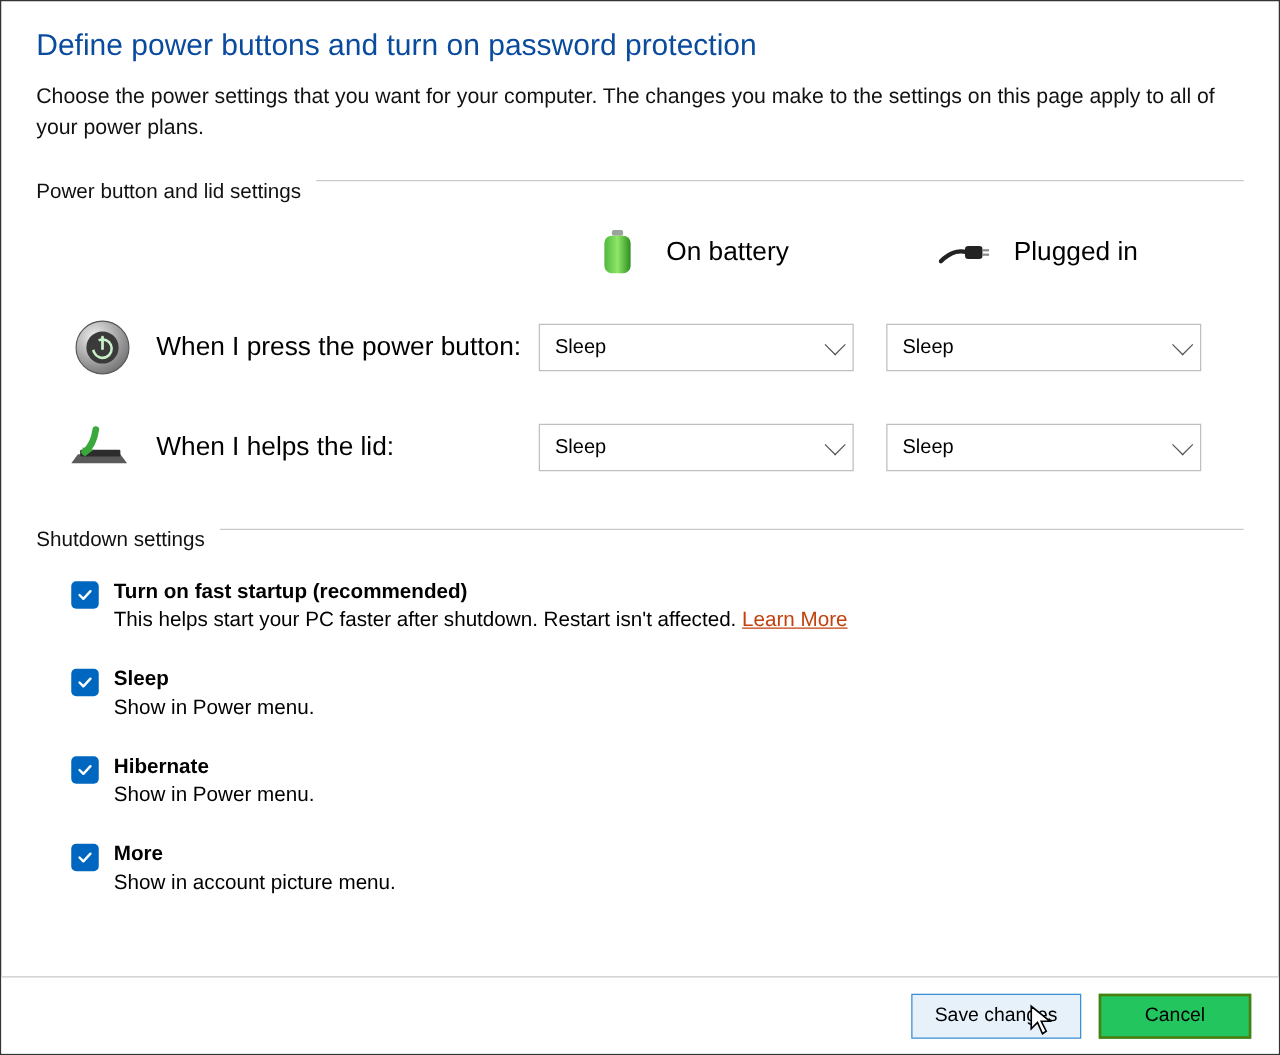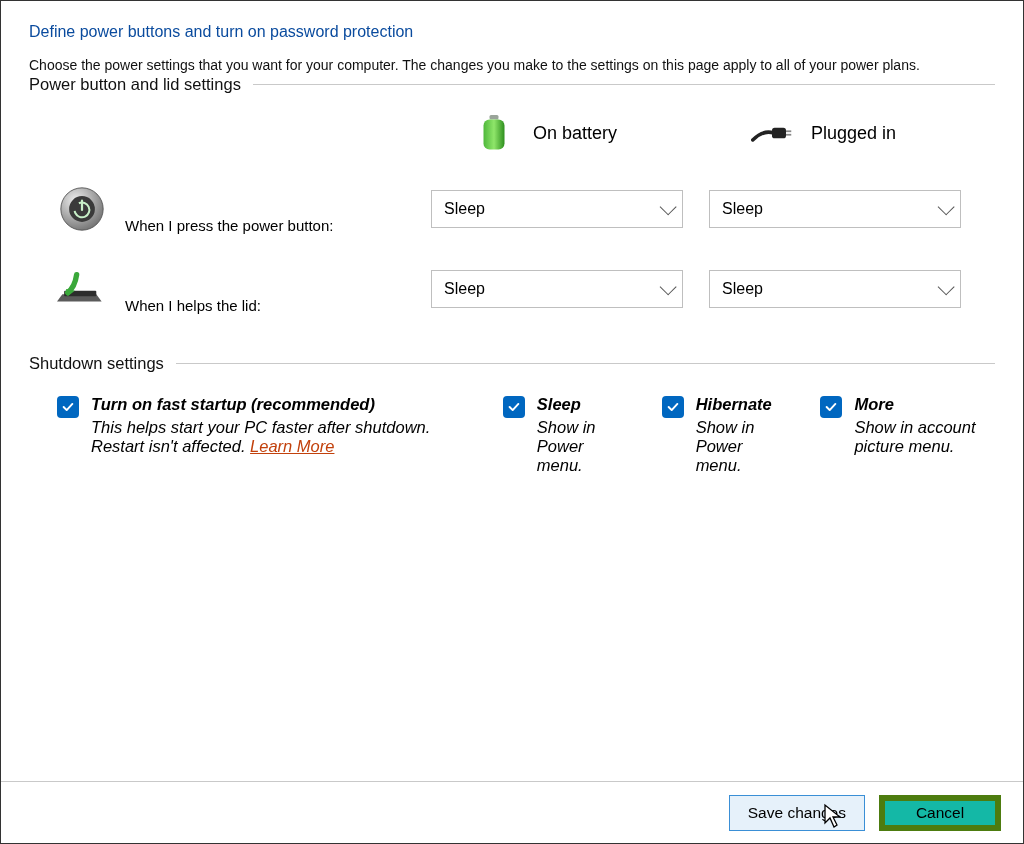--- a/index.html
+++ b/index.html
@@ -12,31 +12,31 @@
       height: 844px;
       position: relative;
       border: 1px solid #333;
     }
     .content {
       padding: 22px 28px 0 28px;
     }
     h1 {
       color: #0a4b9e;
       font-weight: 400;
-      font-size: 16px;
+      font-size: 24px;
       margin-bottom: 14px;
     }
     .desc {
-      font-size: 14px;
+      font-size: 17px;
       line-height: 1.45;
+      margin-bottom: 30px;
       color: #111;
     }
     .section-title {
       display: flex;
-      align-items: center;
       gap: 12px;
       font-size: 16.5px;
       color: #111;
       margin-bottom: 18px;
     }
     .section-title .rule {
       flex: 1;
       height: 1px;
       background: #c9c9c9;
     }
@@ -44,28 +44,28 @@
       display: grid;
       grid-template-columns: 402px 278px 278px;
       align-items: center;
       row-gap: 30px;
       margin-bottom: 40px;
     }
     .col-head {
       display: flex;
       align-items: center;
       gap: 18px;
-      font-size: 18px;
+      font-size: 21px;
       padding-left: 42px;
     }
     .row-label {
       display: flex;
-      align-items: flex-end;
+      align-items: center;
       gap: 18px;
-      font-size: 15px;
+      font-size: 21px;
       padding-left: 28px;
     }
     .icon-wrap {
       width: 50px;
       height: 50px;
       display: flex;
       align-items: center;
       justify-content: center;
       flex-shrink: 0;
     }
@@ -92,24 +92,23 @@
     .chev {
       width: 12px;
       height: 12px;
       border-right: 1.6px solid #555;
       border-bottom: 1.6px solid #555;
       transform: rotate(45deg) translateY(-3px);
     }
     .shutdown-list {
       padding-left: 28px;
       display: flex;
-      flex-direction: row;
+      flex-direction: column;
       gap: 28px;
       margin-top: 22px;
-      font-style: italic;
     }
     .opt {
       display: flex;
       gap: 12px;
       align-items: flex-start;
     }
     .cb {
       width: 22px;
       height: 22px;
       background: #0067c0;
@@ -134,22 +133,22 @@
       display: flex;
       justify-content: flex-end;
       align-items: center;
       gap: 14px;
       padding: 0 22px;
       background: #fff;
     }
     .btn {
       min-width: 122px;
       height: 36px;
-      border: 6px solid #4d7c0f;
-      background: #14b8a6;
+      border: 2px solid #4d7c0f;
+      background: #22c55e;
       display: flex;
       align-items: center;
       justify-content: center;
       font-size: 15.5px;
       cursor: pointer;
       padding: 0 18px;
     }
     .btn.primary {
       border: 1px solid #3a8fd6;
       background: #e6f1fa;

